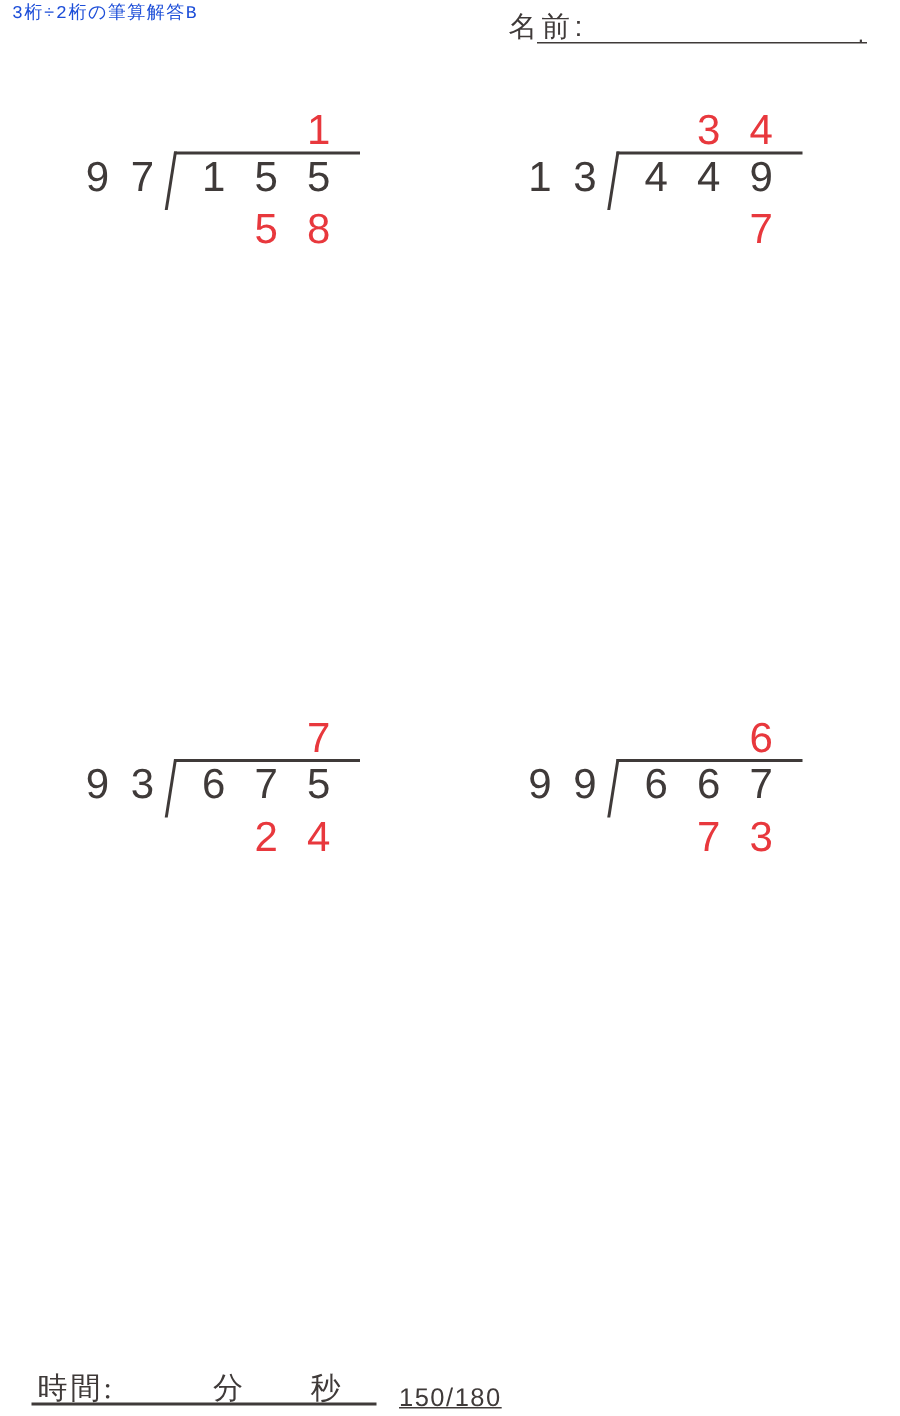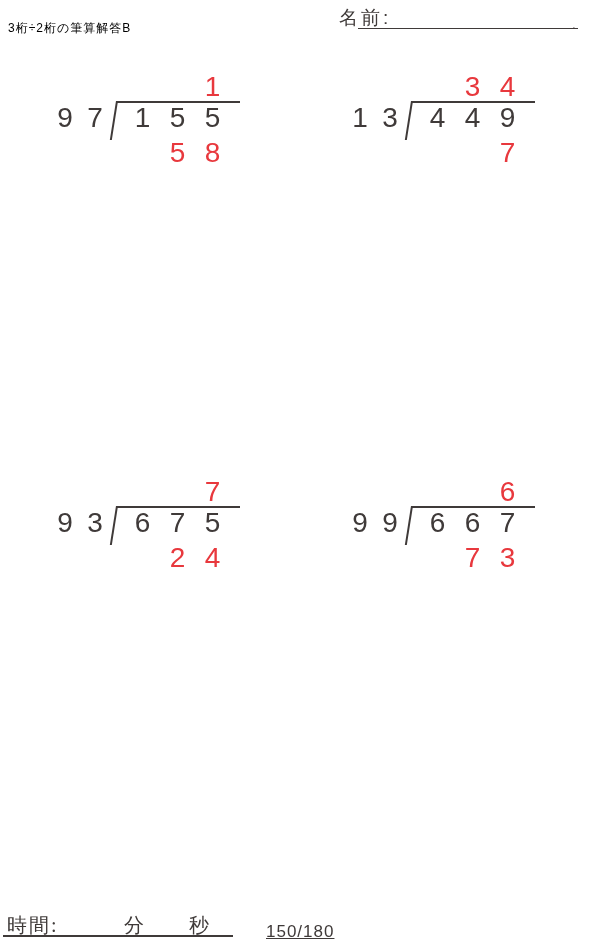--- a/index.html
+++ b/index.html
@@ -1,20 +1,20 @@
 <!DOCTYPE html>
 <html><head>
 <meta charset="utf-8">
 <style>
   * { margin:0; padding:0; box-sizing:border-box; }
   html,body { width:600px; height:944px; background:#ffffff;
     font-family:"Liberation Sans","DejaVu Sans",sans-serif; color:#3f3a39; }
   .sheet { position:relative; width:600px; height:944px; background:#fff; overflow:hidden; }
 
-  .title { position:absolute; left:8px; top:20px; font-size:12px; letter-spacing:1px; color:#000000; }
+  .title { position:absolute; left:8px; top:0; font-size:12px; letter-spacing:1px; color:#1d4ed8;font-family:Liberation Mono, monospace; }
 
   .name-label { position:absolute; left:299px; top:5px; font-size:19px; letter-spacing:3px;margin-left:40px; }
   .name-line { position:absolute; left:358px; top:4px; width:220px; height:25px;
     border-bottom:1.5px solid #3f3a39; }
   .name-dot { position:absolute; right:2px; bottom:-1px; font-size:15px; line-height:10px; }
 
   
   .problem { position:absolute; width:200px; height:105px; }
   .p1 { left:50px;  top:73px; }
   .p2 { left:345px; top:73px; }
@@ -26,21 +26,21 @@
   .divisor { position:absolute; left:0; top:32px; display:flex; }
   .divisor .dvcell { width:30px; text-align:center; font-size:28px; line-height:26px; }
   .quotient  { top:1px;  color:#e8383d; }
   .dividend  { top:32px; }
   .remainder { top:67px; color:#e8383d; }
   .bracket-bar { position:absolute; left:66px; top:28px; width:124px; height:2px; background:#3f3a39; }
   .bracket-v   { position:absolute; left:66px; top:28px; width:2px;  height:39px; background:#3f3a39;
     transform:skewX(-9deg); transform-origin:top center; }
 
   
-  .time-line { position:absolute; left:3px; top:910px; width:230px; height:27px;
+  .time-line { position:absolute; left:21px; top:910px; width:230px; height:27px;
     border-bottom:2px solid #3f3a39;font-family:Liberation Serif, serif; }
   .time-label { position:absolute; left:4px;   top:2px; font-size:20px; letter-spacing:2px; }
   .min-label  { position:absolute; left:121px; top:2px; font-size:20px; }
   .sec-label  { position:absolute; left:186px; top:2px; font-size:20px; }
   .page-num   { position:absolute; left:266px; top:922px; font-size:17px; letter-spacing:1px;text-decoration:underline; }
   .copyright  { position:absolute; left:348px; top:927px; font-size:11px; color:#8c8c8c; }
 </style>
 </head>
 <body>
 

